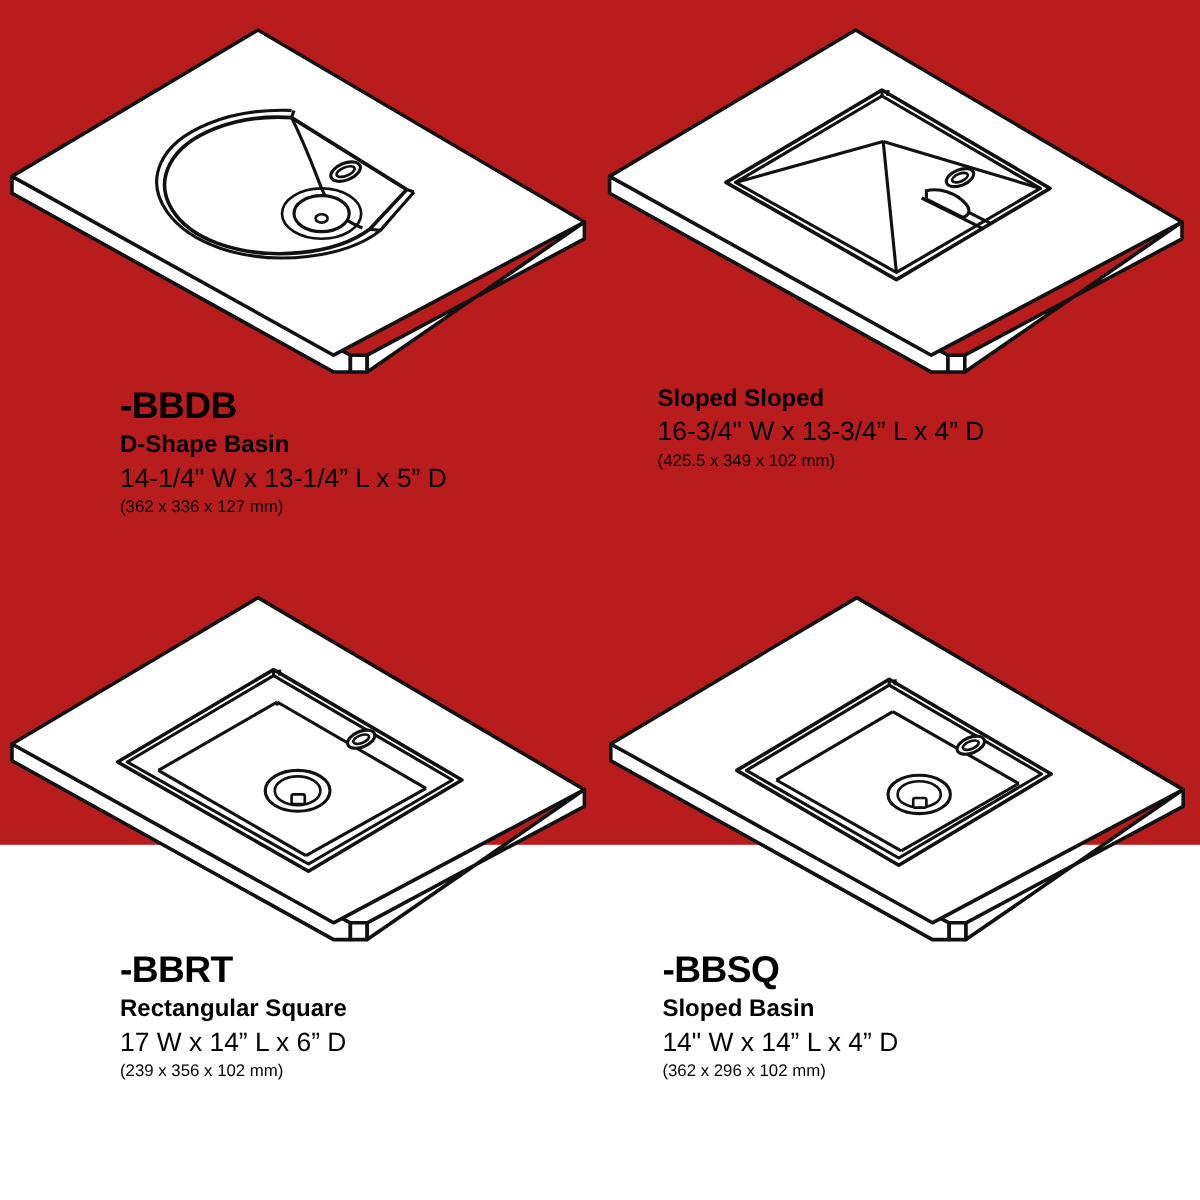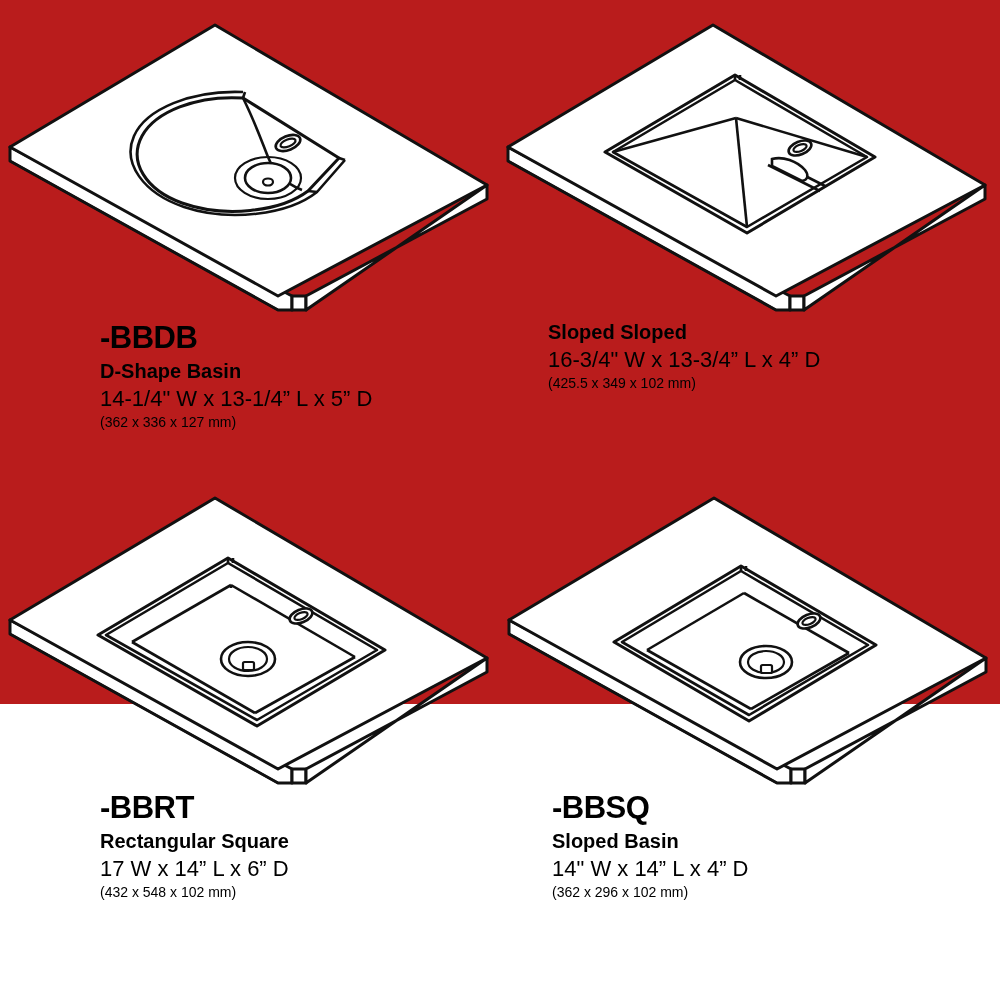--- a/index.html
+++ b/index.html
@@ -195,21 +195,21 @@
           <ellipse class="overflow" cx="301" cy="146" rx="12" ry="6.5" transform="rotate(-22 301 146)"></ellipse>
           <ellipse class="thin" cx="301" cy="146" rx="7" ry="3.2" transform="rotate(-22 301 146)"></ellipse>
         </g>
       </g>
     </svg>
     <div class="caption caption-bl">
       <div class="caption-inner">
         <div class="sku">-BBRT</div>
         <div class="basin-name">Rectangular Square</div>
         <div class="dims-imperial">17 W x 14” L x 6” D</div>
-        <div class="dims-metric">(432 x 548 x 102 mm)</div>
+        <div class="dims-metric">(239 x 356 x 102 mm)</div>
       </div>
     </div>
   </div>
 
   <div class="panel panel-br">
     <svg class="artwork" viewBox="0 0 500 330">
       <g>
         <path class="slab-edge" d="M 5 150 L 5 164 L 273 313 L 287 313 L 287 299 Z"></path>
         <path class="slab-edge" d="M 287 313 L 287 299 L 301 299 L 301 313 Z"></path>
         <path class="slab-edge" d="M 301 313 L 301 299 L 482 202 L 482 188 Z"></path>

